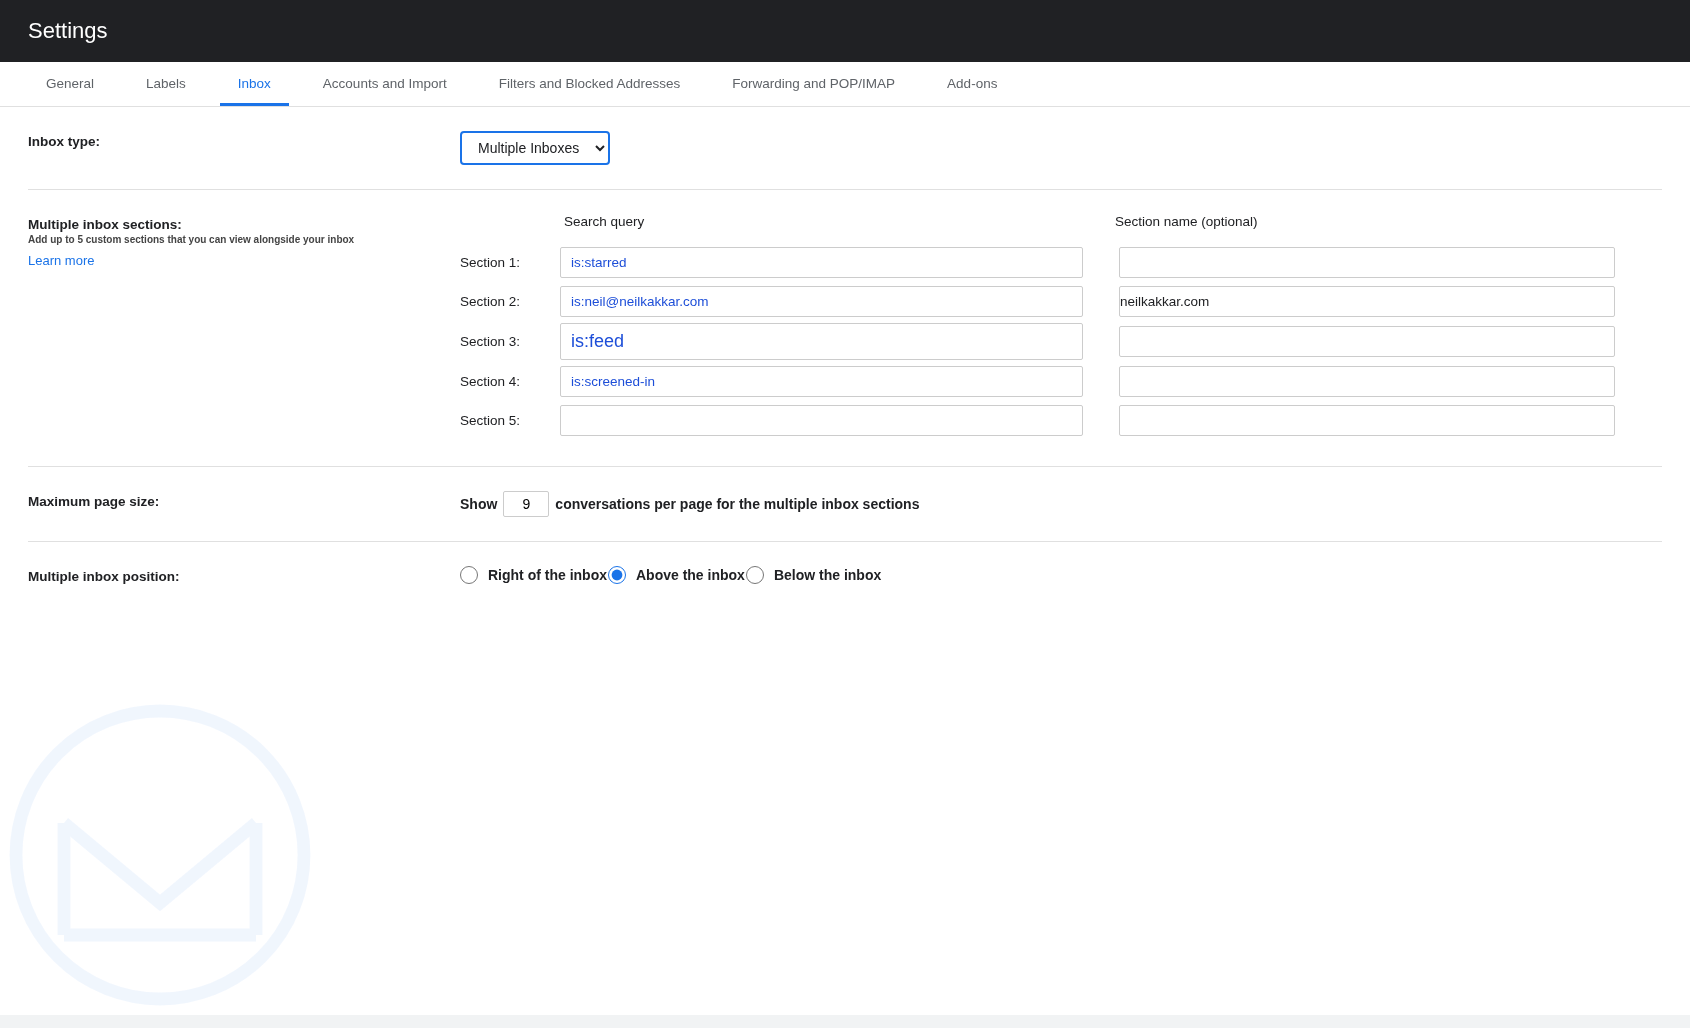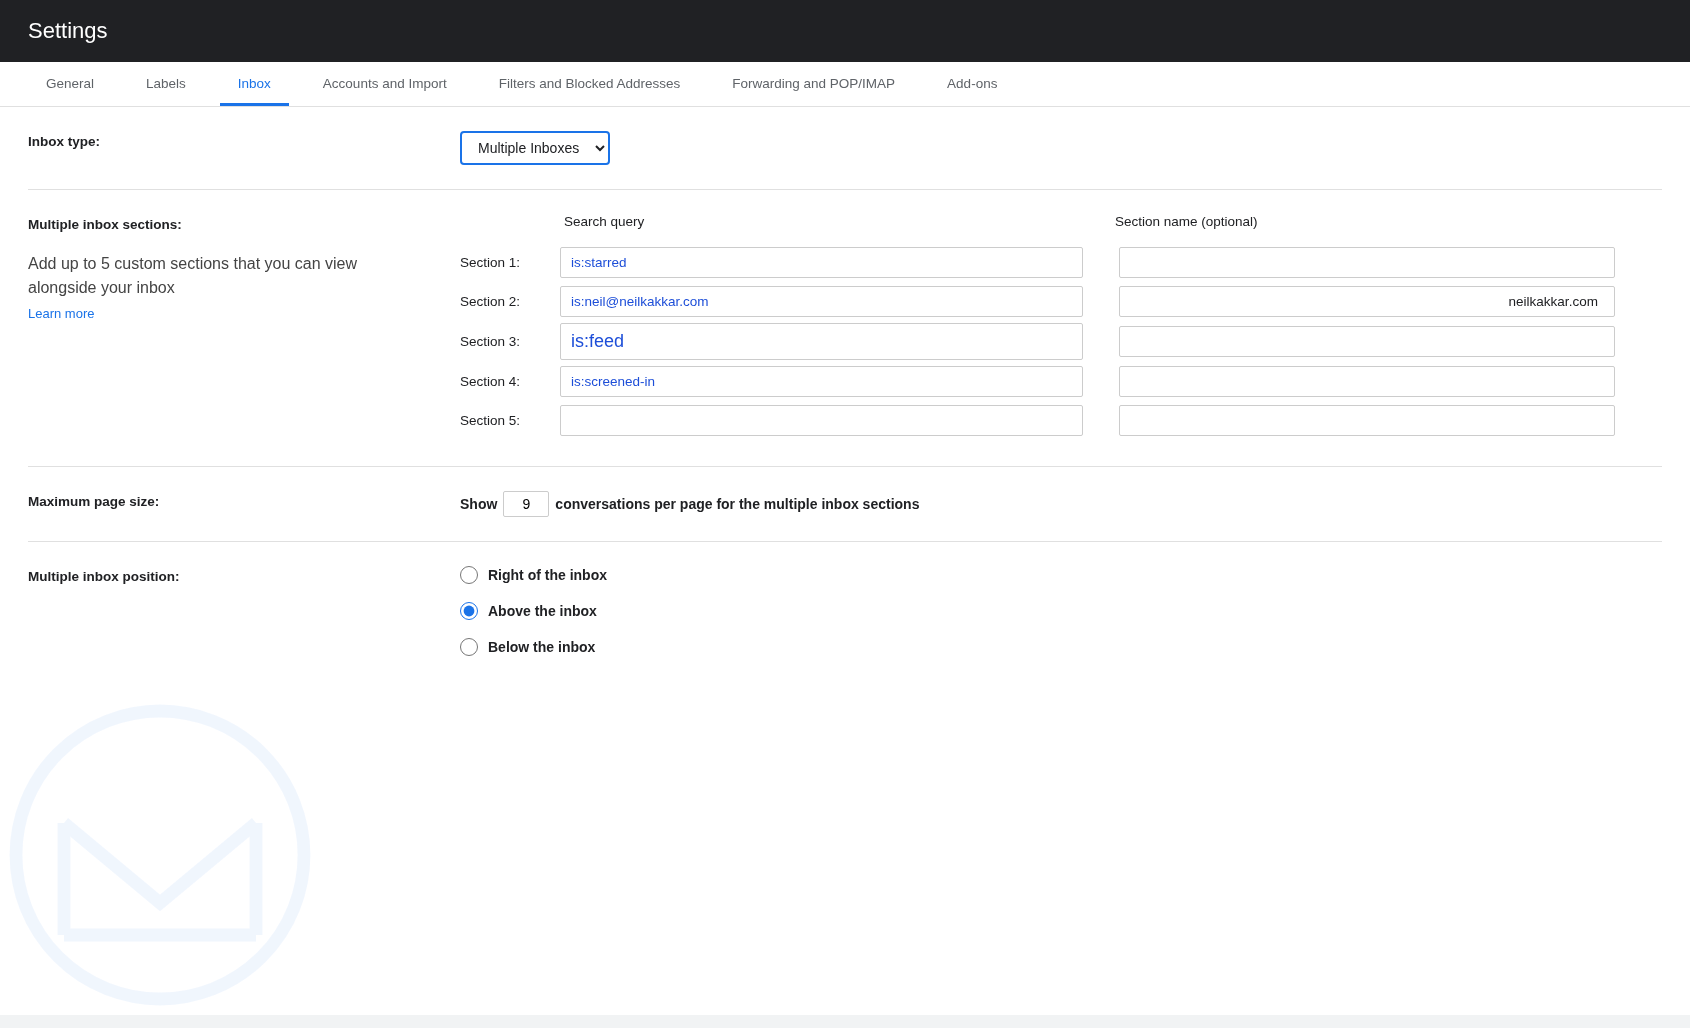--- a/index.html
+++ b/index.html
@@ -73,24 +73,25 @@
       width: 432px;
       flex-shrink: 0;
       padding-right: 32px;
       padding-top: 2px;
     }
     .setting-label {
       font-weight: 700;
       font-size: 13.5px;
     }
     .setting-sublabel {
-      font-size: 16px;
+      font-size: 10px;
       color: #444;
-      margin-top: 20px;
+      margin-top: 0;
       line-height: 1.5;
+      font-weight: bold;
     }
     .setting-link {
       color: #1a73e8;
       text-decoration: none;
       font-size: 13px;
       margin-top: 6px;
       display: inline-block;
     }
     .setting-value-col {
       flex: 1;
@@ -137,27 +138,26 @@
       outline: none;
       color: #1d4ed8;
     }
     .section-input.large-text {
       font-size: 18px;
       font-weight: 400;
     }
     .section-input-name {
       border: 1px solid #ccc;
       border-radius: 2px;
-      padding: 7px 16px;
+      padding: 7px 0;
       font-size: 13.5px;
       width: 90%;
       outline: none;
       color: #202124;
       margin-left: 8px;
-      text-align: right;
     }
 
     
     .page-size-row {
       display: flex;
       align-items: center;
       gap: 6px;
       font-size: 14px;
       font-weight: 700;
     }
@@ -170,22 +170,22 @@
       text-align: center;
     }
     .page-size-text {
       font-weight: 700;
       font-size: 14px;
     }
 
     
     .radio-group {
       display: flex;
-      flex-direction: column;
-      gap: 18px;
+      flex-direction: row;
+      gap: 1px;
     }
     .radio-label {
       display: flex;
       align-items: center;
       gap: 10px;
       font-size: 14px;
       font-weight: 700;
       cursor: pointer;
     }
     .radio-label input[type="radio"] {

